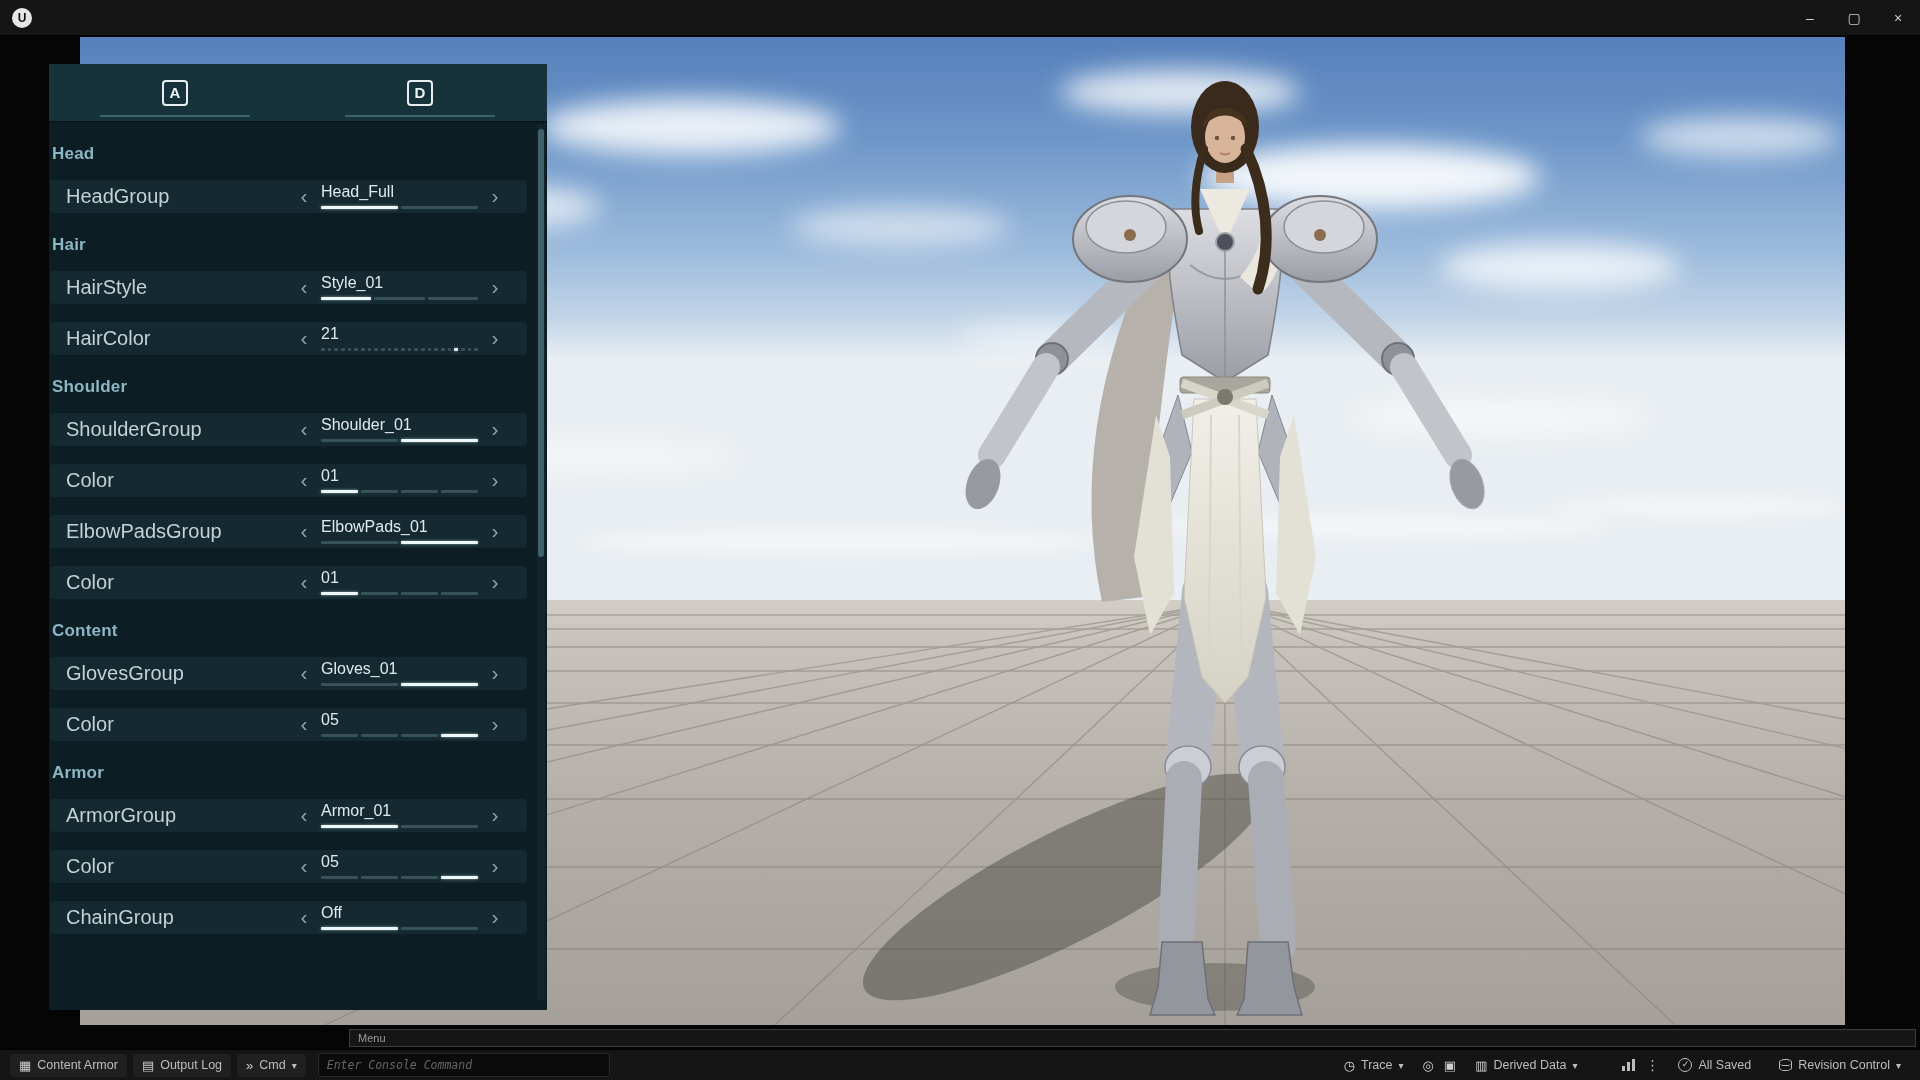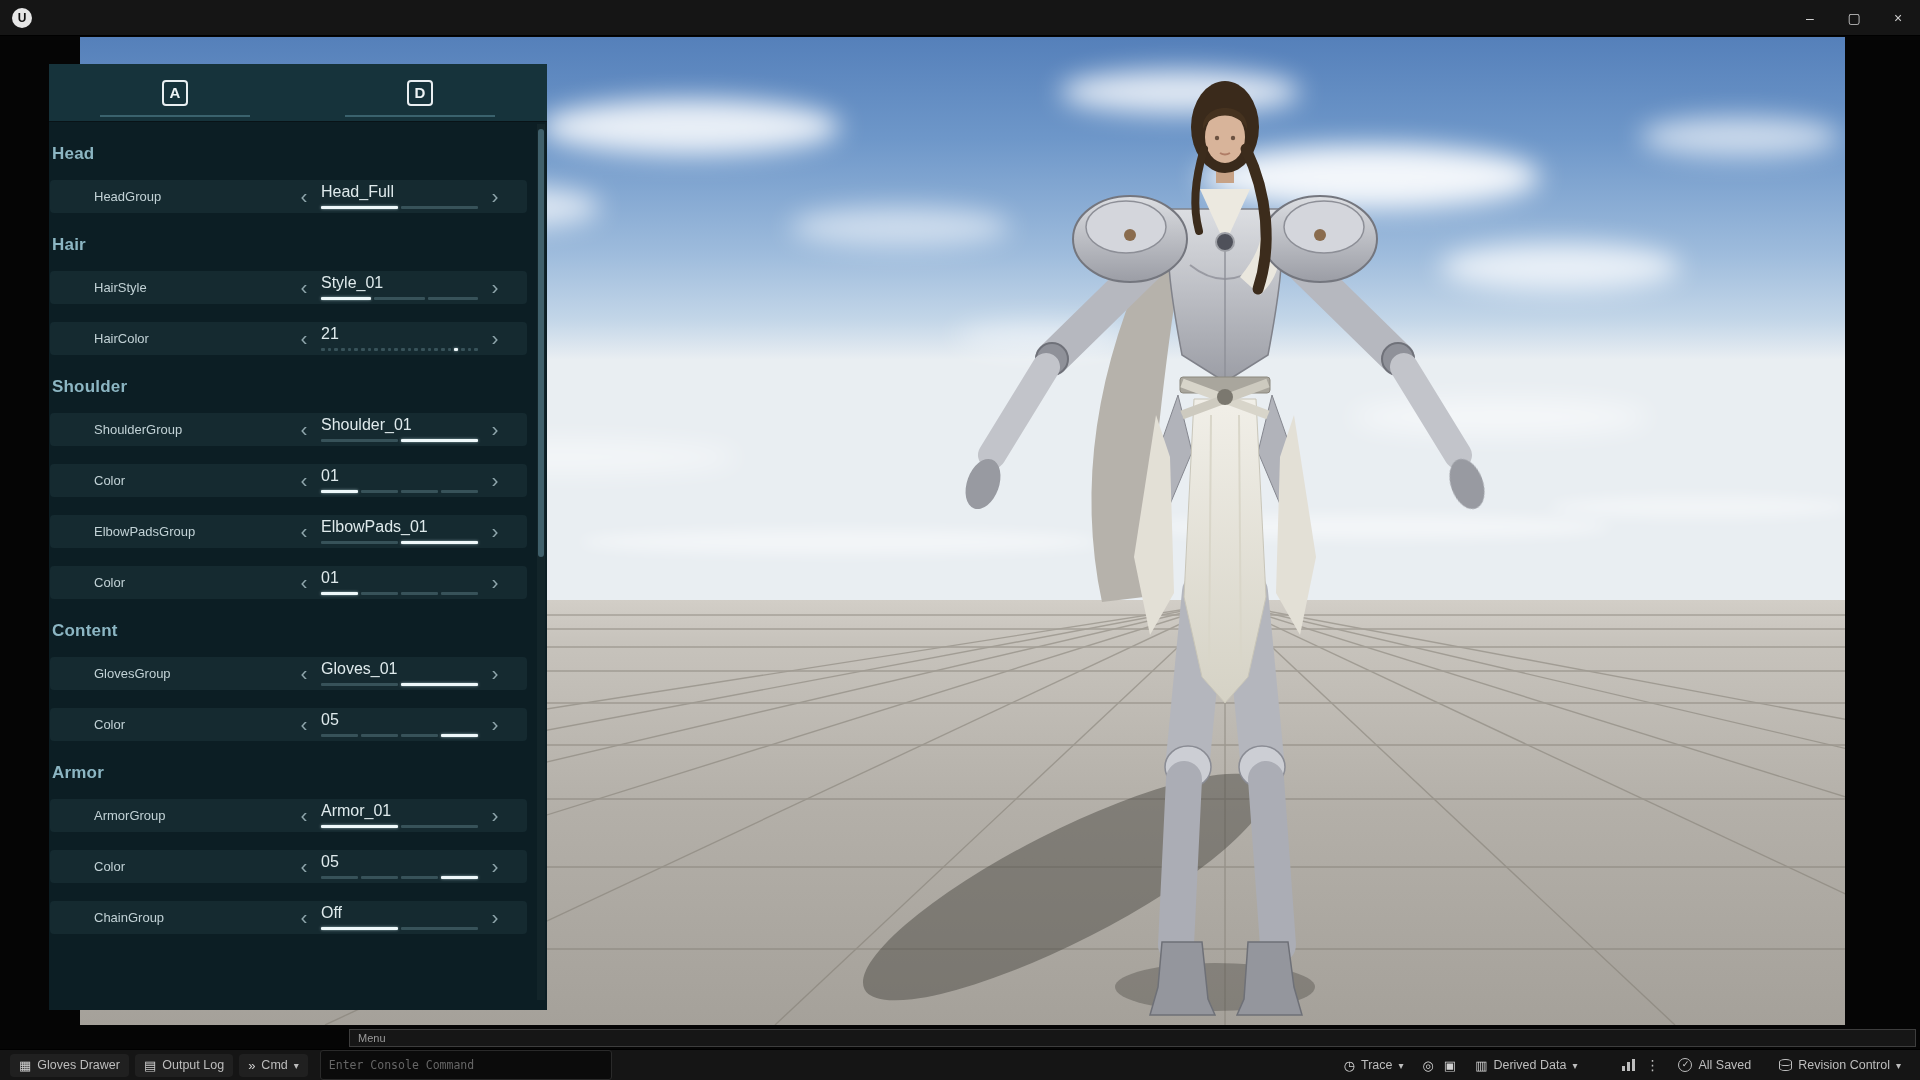--- a/index.html
+++ b/index.html
@@ -22,21 +22,21 @@
            z-index:10; overflow:hidden; }
   .panel-header { position:relative; width:100%; height:58px; background:#16333b; border-bottom:1px solid #091317; }
   .key-btn { position:absolute; top:16px; width:26px; height:26px; border:2px solid #e9eff1; border-radius:4px;
              color:#eef4f5; font-weight:bold; font-size:15px; text-align:center; line-height:22px; }
   .key-a { left:113px; } .key-d { left:358px; }
   .key-underline { position:absolute; bottom:4px; width:150px; height:2px; background:#3a626d; }
   .ku-a { left:51px; } .ku-d { left:296px; }
   .panel-body { position:relative; padding-top:0.1px; }
   .sec-title { margin:22px 20px 16px 3px; color:#8cb6c3; font-size:17px; font-weight:bold; letter-spacing:.2px; }
   .prow { position:relative; height:33px; margin:0 20px 18px 1px; background:#152a30; border-radius:4px; }
-  .plabel { position:absolute; left:44px; top:0; height:33px; line-height:33px; color:#c2d2d6; font-size:13px; }
+  .plabel { position:absolute; left:16px; top:0; height:33px; line-height:33px; color:#c2d2d6; font-size:20px; }
   .chev { position:absolute; top:0; width:22px; height:33px; line-height:31px; text-align:center;
           color:#8fa6ac; font-size:21px; cursor:pointer; }
   .chev-l { left:243px; } .chev-r { left:434px; }
   .pval { position:absolute; left:271px; width:157px; top:3px; color:#dfeaec; font-size:16px; }
   .segs { position:absolute; left:271px; width:157px; bottom:4px; height:3px; display:flex; gap:3px; }
   .seg { flex:1; height:3px; background:#375259; border-radius:1px; }
   .seg.on { background:#eef8fa; box-shadow:0 0 3px rgba(220,245,250,.6); }
   .scroll-track { position:absolute; right:2px; top:60px; bottom:10px; width:8px; background:rgba(255,255,255,.03); }
   .scroll-thumb { position:absolute; right:3px; top:65px; width:6px; height:428px; background:#40606b; border-radius:3px; }
   
@@ -44,23 +44,23 @@
             border:1px solid #3d3d3d; z-index:4; color:#9a9a9a; font-size:11px; line-height:16px; padding-left:8px; }
   
   .statusbar { position:absolute; left:0; bottom:0; width:1920px; height:31px; background:#151515;
                border-top:1px solid #000; display:flex; align-items:center; padding:0 10px; gap:6px;
                z-index:60; color:#bdbdbd; font-size:12.5px; }
   .sb-btn { display:flex; align-items:center; gap:6px; height:23px; padding:0 9px; background:#202020;
             border-radius:4px; white-space:nowrap; cursor:pointer; }
   .sb-flat { background:transparent; }
   .ico { font-size:13px; color:#d0d0d0; line-height:1; }
   .caret { font-size:10px; color:#bdbdbd; }
-  .console-input { width:292px; height:30px; margin-left:6px; background:#0b0b0b; border:1px solid #2a2a2a;
+  .console-input { width:292px; height:24px; margin-left:6px; background:#0b0b0b; border:1px solid #2a2a2a;
                    border-radius:3px; color:#9a9a9a; font-family:"DejaVu Sans Mono", monospace; font-size:11.5px;
-                   padding:0 8px; outline:none; }
+                   padding:0 8px; outline:none;font-style:italic; }
   .console-input::placeholder { color:#666; }
   .grp-right { margin-left:auto; display:flex; align-items:center; gap:10px; }
   .bars { display:inline-flex; align-items:flex-end; gap:2px; height:12px; margin-left:26px; }
   .bars i { display:block; width:3px; background:#bdbdbd; }
   .bars i:nth-child(1){height:5px;} .bars i:nth-child(2){height:9px;} .bars i:nth-child(3){height:12px;}
   .dots { font-size:14px; color:#bdbdbd; }
   .check-circle { width:14px; height:14px; border:1.4px solid #bdbdbd; border-radius:50%; font-size:9px;
                   line-height:11px; text-align:center; color:#d5d5d5; }
   .cylinder { width:13px; height:12px; border:1.4px solid #bdbdbd; border-radius:6px/3px; position:relative; }
   .cylinder:after { content:""; position:absolute; left:0; right:0; top:2px; height:3px;
@@ -410,21 +410,21 @@
   <div class="scroll-thumb"></div>
 </div>
 
 <div class="bg-bar">
   <span>Menu</span>
 </div>
 
 <div class="statusbar">
   <div class="sb-btn">
     <span class="ico">▦</span>
-    <span>Gloves Drawer</span>
+    <span>Content Armor</span>
   </div>
   <div class="sb-btn">
     <span class="ico">▤</span>
     <span>Output Log</span>
   </div>
   <div class="sb-btn">
     <span class="ico">»</span>
     <span>Cmd</span>
     <span class="caret">▾</span>
   </div>

